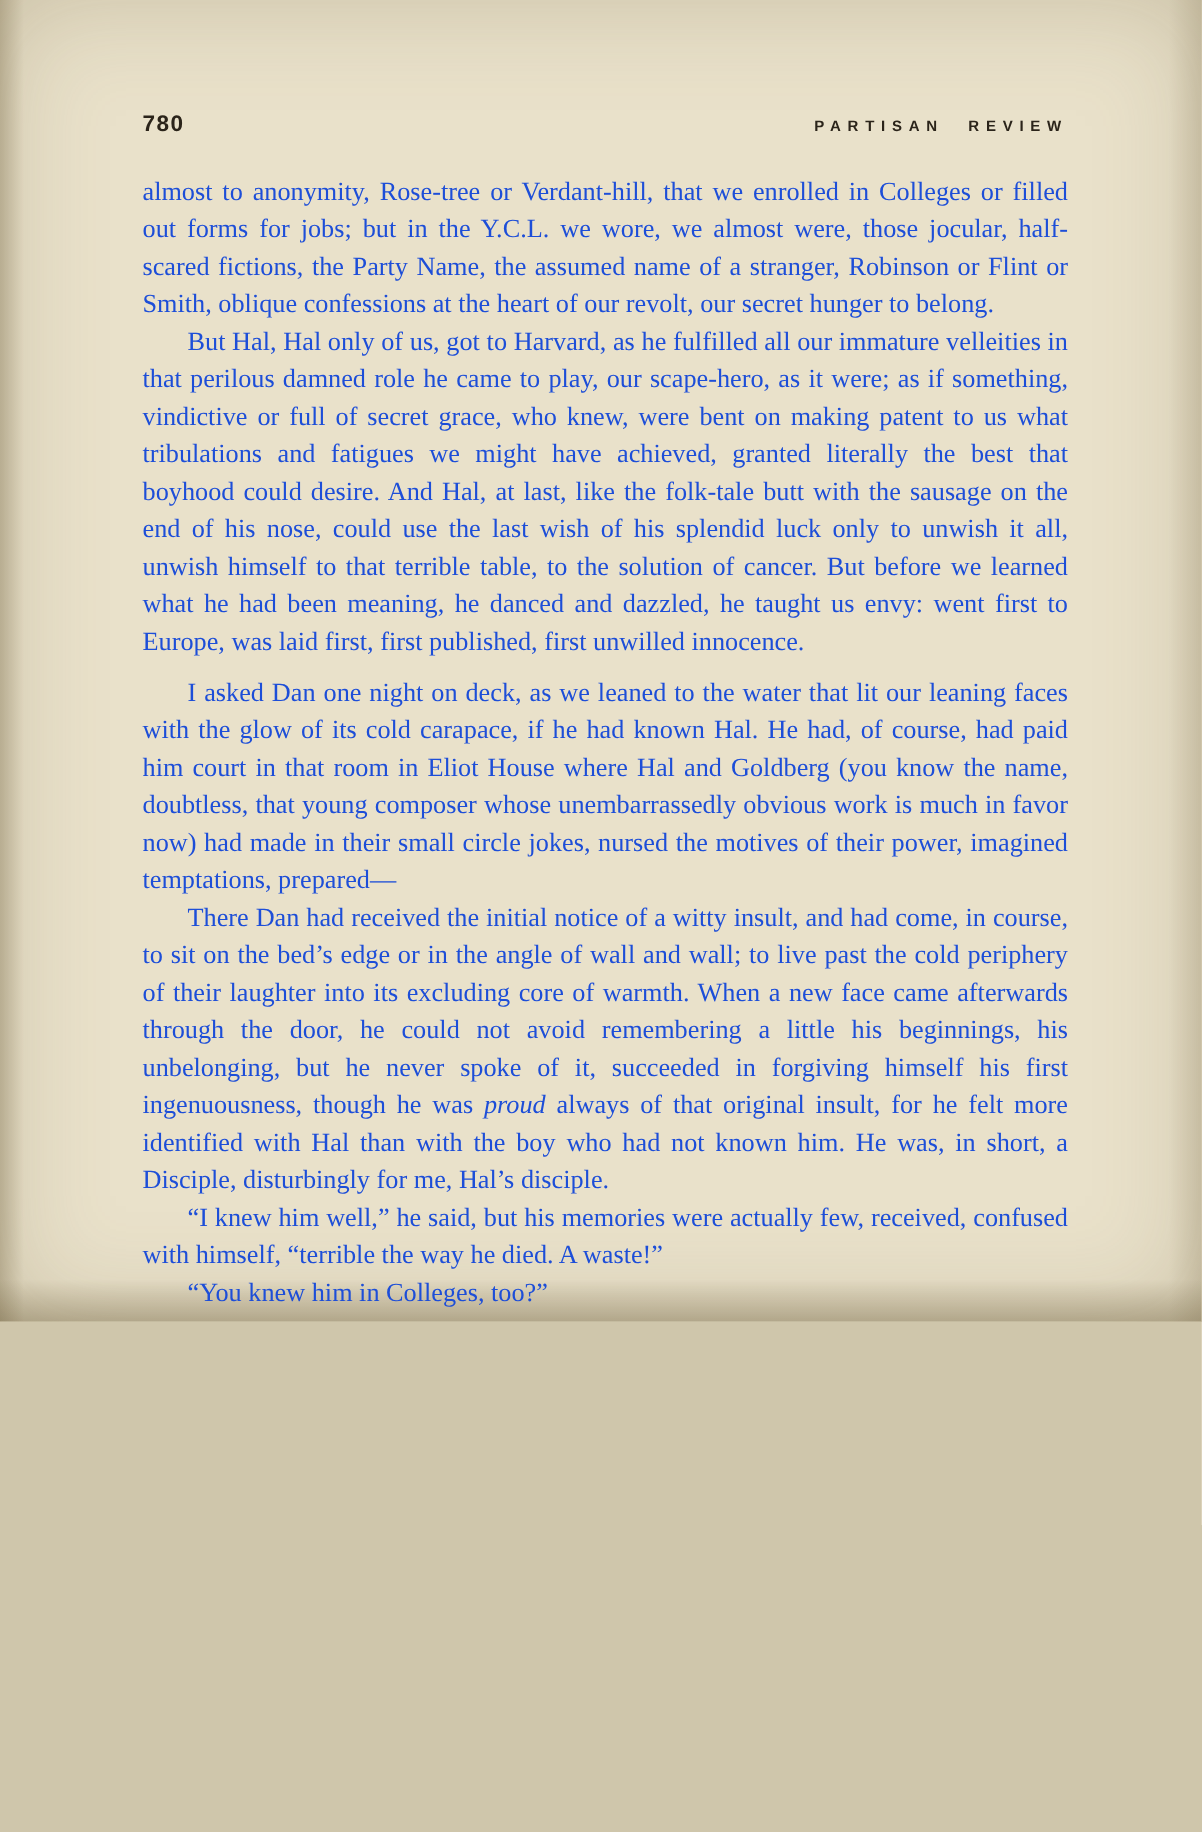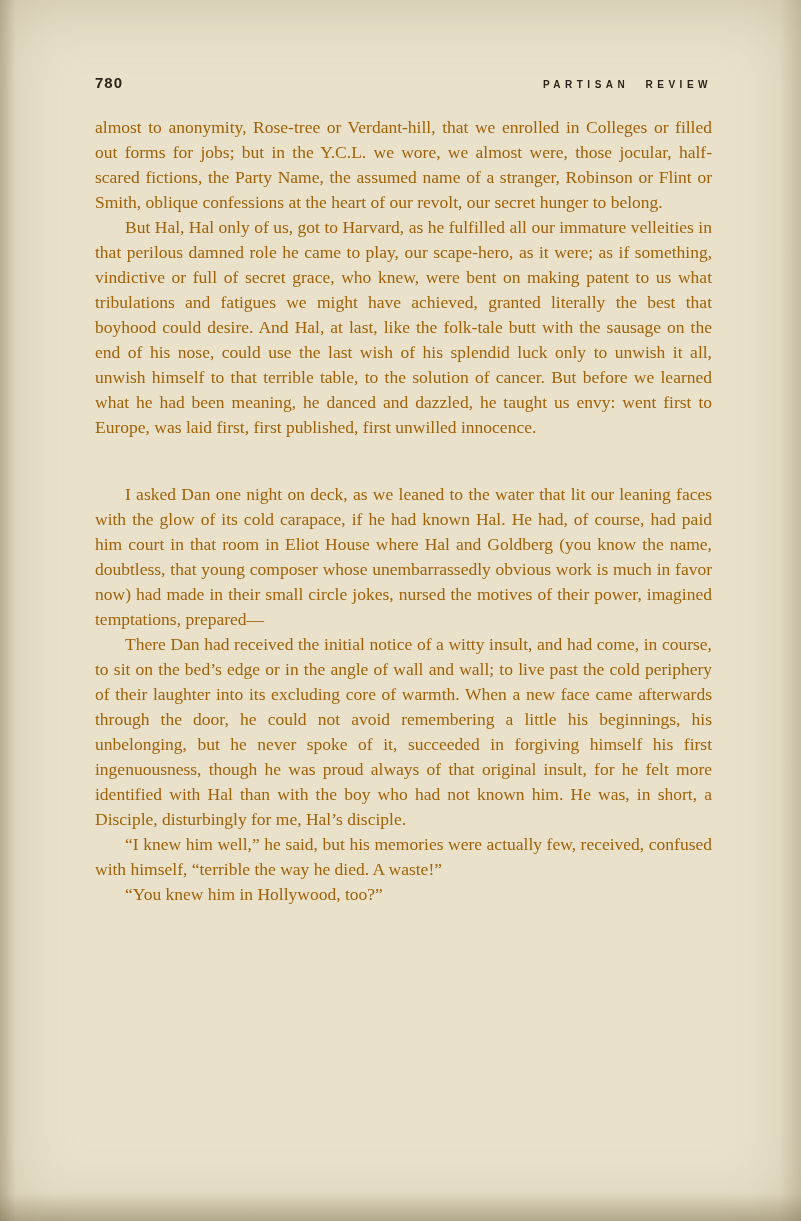--- a/index.html
+++ b/index.html
@@ -8,21 +8,21 @@
   }
   body {
     width: 801px;
     height: 1221px;
     background: #cfc6ab;
     font-family: "Liberation Serif", serif;
   }
   .scan-page {
     position: relative;
     width: 801px;
-    height: 1221px;
+    height: 881px;
     background: #e9e1ca;
     overflow: hidden;
     box-shadow: inset 0 0 70px rgba(120, 105, 70, 0.28);
   }
   .edge-left {
     position: absolute;
     left: 0; top: 0; bottom: 0;
     width: 16px;
     background: linear-gradient(to right, rgba(115, 100, 65, 0.32), rgba(115, 100, 65, 0));
   }
@@ -56,35 +56,36 @@
   .page-number {
     font-size: 15px;
     letter-spacing: 1px;
   }
   .journal-title {
     font-size: 10px;
     letter-spacing: 4.5px;
     word-spacing: 9px;
   }
   .body-text {
-    color: #a16207;
+    color: #1d4ed8;
     font-size: 17.5px;
     line-height: 25px;
     text-align: justify;
   }
   .body-text p {
     margin: 0;
   }
   .body-text p.indent {
     text-indent: 30px;
   }
   .body-text p.space-before {
-    margin-top: 42px;
+    margin-top: 9px;
   }
   .italic {
+    font-style: italic;
   }
 </style>
 </head>
 <body>
 
 <div class="scan-page">
   <div class="edge-left"></div>
   <div class="edge-right"></div>
   <div class="edge-bottom"></div>
 
@@ -93,16 +94,16 @@
       <span class="page-number">780</span>
       <span class="journal-title">PARTISAN REVIEW</span>
     </div>
 
     <div class="body-text">
         <p><span>almost to anonymity, Rose-tree or Verdant-hill, that we enrolled in Colleges or filled out forms for jobs; but in the Y.C.L. we wore, we almost were, those jocular, half-scared fictions, the Party Name, the assumed name of a stranger, Robinson or Flint or Smith, oblique confessions at the heart of our revolt, our secret hunger to belong.</span></p>
         <p class="indent"><span>But Hal, Hal only of us, got to Harvard, as he fulfilled all our immature velleities in that perilous damned role he came to play, our scape-hero, as it were; as if something, vindictive or full of secret grace, who knew, were bent on making patent to us what tribulations and fatigues we might have achieved, granted literally the best that boyhood could desire. And Hal, at last, like the folk-tale butt with the sausage on the end of his nose, could use the last wish of his splendid luck only to unwish it all, unwish himself to that terrible table, to the solution of cancer. But before we learned what he had been meaning, he danced and dazzled, he taught us envy: went first to Europe, was laid first, first published, first unwilled innocence.</span></p>
         <p class="indent space-before"><span>I asked Dan one night on deck, as we leaned to the water that lit our leaning faces with the glow of its cold carapace, if he had known Hal. He had, of course, had paid him court in that room in Eliot House where Hal and Goldberg (you know the name, doubtless, that young composer whose unembarrassedly obvious work is much in favor now) had made in their small circle jokes, nursed the motives of their power, imagined temptations, prepared—</span></p>
         <p class="indent"><span>There Dan had received the initial notice of a witty insult, and had come, in course, to sit on the bed’s edge or in the angle of wall and wall; to live past the cold periphery of their laughter into its excluding core of warmth. When a new face came afterwards through the door, he could not avoid remembering a little his beginnings, his unbelonging, but he never spoke of it, succeeded in forgiving himself his first ingenuousness, though he was </span><span class="italic">proud</span><span> always of that original insult, for he felt more identified with Hal than with the boy who had not known him. He was, in short, a Disciple, disturbingly for me, Hal’s disciple.</span></p>
         <p class="indent"><span>“I knew him well,” he said, but his memories were actually few, received, confused with himself, “terrible the way he died. A waste!”</span></p>
-        <p class="indent"><span>“You knew him in Hollywood, too?”</span></p>
+        <p class="indent"><span>“You knew him in Colleges, too?”</span></p>
       </div>
   </div>
 </div>
 
 </body></html>

